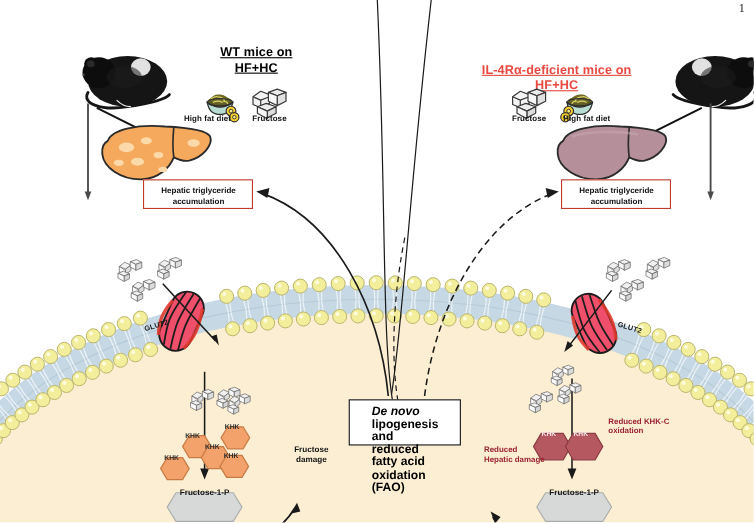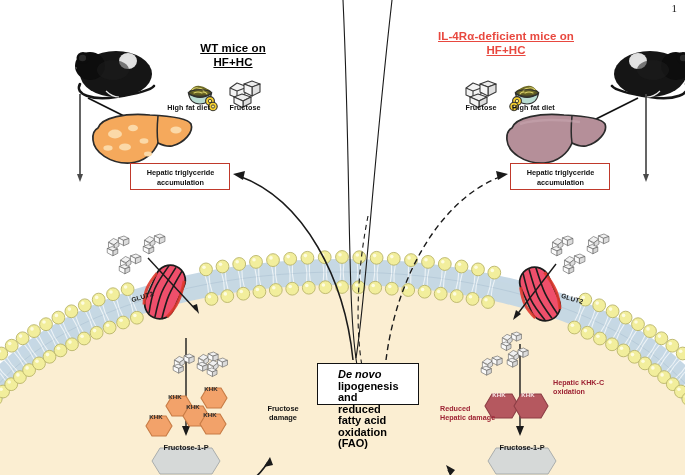--- a/index.html
+++ b/index.html
@@ -158,21 +158,21 @@
       <ellipse cx="88" cy="20" rx="5.6" ry="3.4"></ellipse>
       <ellipse cx="60" cy="44" rx="4" ry="2.4"></ellipse>
     </g>
   </svg>
 
   <div class="abs redbox" style="left:130px;top:163px;width:100px;height:27px;">
     <div>Hepatic triglyceride</div>
     <div>accumulation</div>
   </div>
 
-  <div class="abs panel-title title-ko" style="left:418px;top:30px;width:176px;">
+  <div class="abs panel-title title-ko" style="left:418px;top:58px;width:176px;">
     <div>IL-4Rα-deficient mice on</div>
     <div>HF+HC</div>
   </div>
 
   <svg class="abs" style="left:586px;top:44px;" width="112" height="62" viewBox="0 0 112 62">
     <g transform="translate(110,0) scale(-1,1)">
       <ellipse cx="46" cy="30" rx="36" ry="23" fill="#151515"></ellipse>
       <ellipse cx="20" cy="22" rx="15" ry="14" fill="#0d0d0d"></ellipse>
       <ellipse cx="13" cy="14" rx="6.5" ry="6" fill="#0d0d0d"></ellipse>
       <ellipse cx="12.5" cy="14" rx="3.6" ry="3.2" fill="#2a2a2a"></ellipse>
@@ -1025,21 +1025,21 @@
     <div>Fructose</div>
     <div>damage</div>
   </div>
 
   <div class="abs lbl-red" style="left:440px;top:404px;width:78px;">
     <div>Reduced</div>
     <div>Hepatic damage</div>
   </div>
 
   <div class="abs lbl-red" style="left:553px;top:378px;width:84px;">
-    <div>Hepatic KHK-C</div>
+    <div>Reduced KHK-C</div>
     <div>oxidation</div>
   </div>
 
   <div class="abs blackbox" style="left:317px;top:363px;width:102px;height:42px;">
     <div><i>De novo</i><span> lipogenesis</span></div>
     <div>and reduced fatty acid</div>
     <div>oxidation (FAO)</div>
   </div>
 
   <svg class="abs" style="left:225px;top:160px;" width="240" height="220" viewBox="0 0 240 220">

